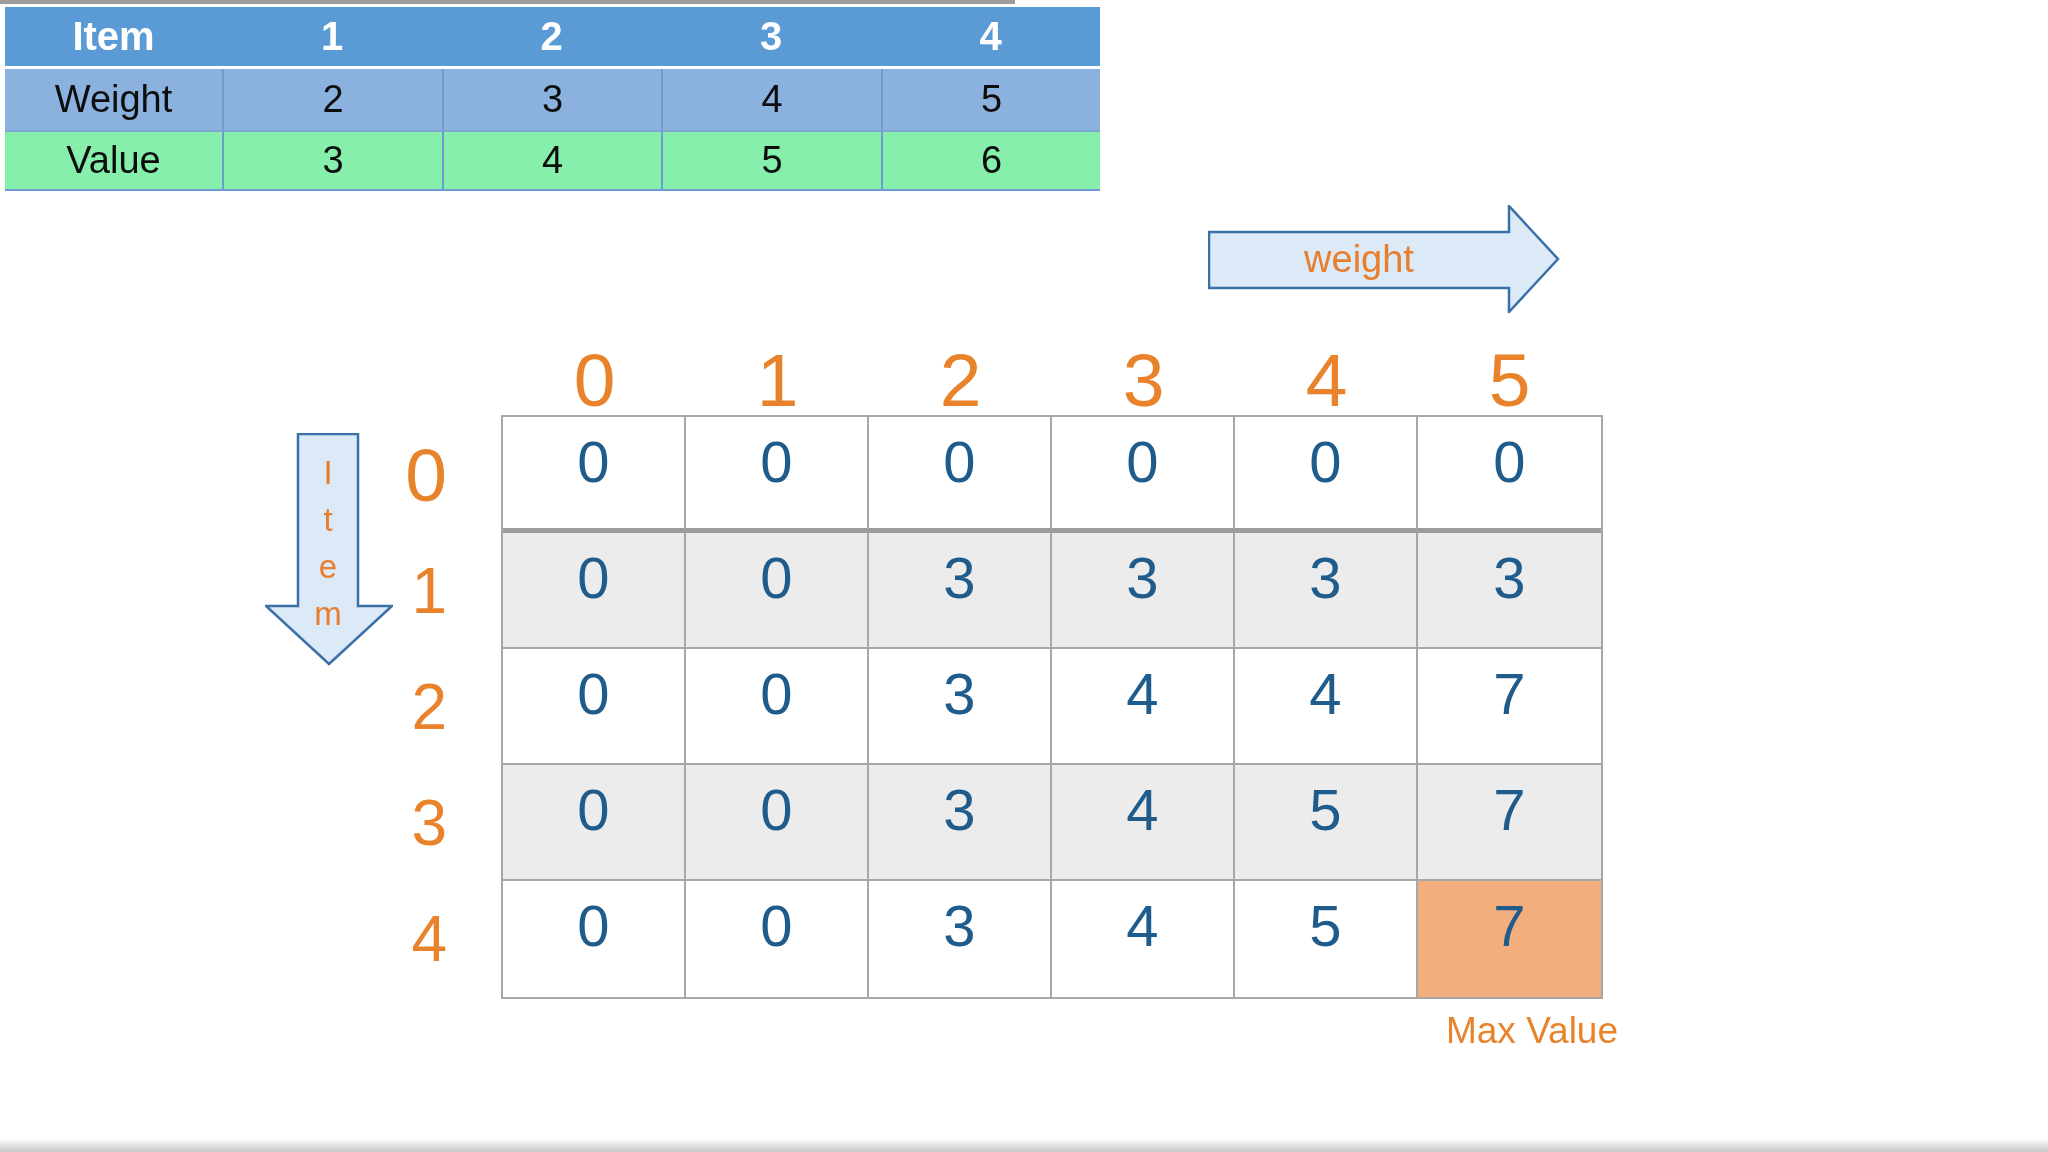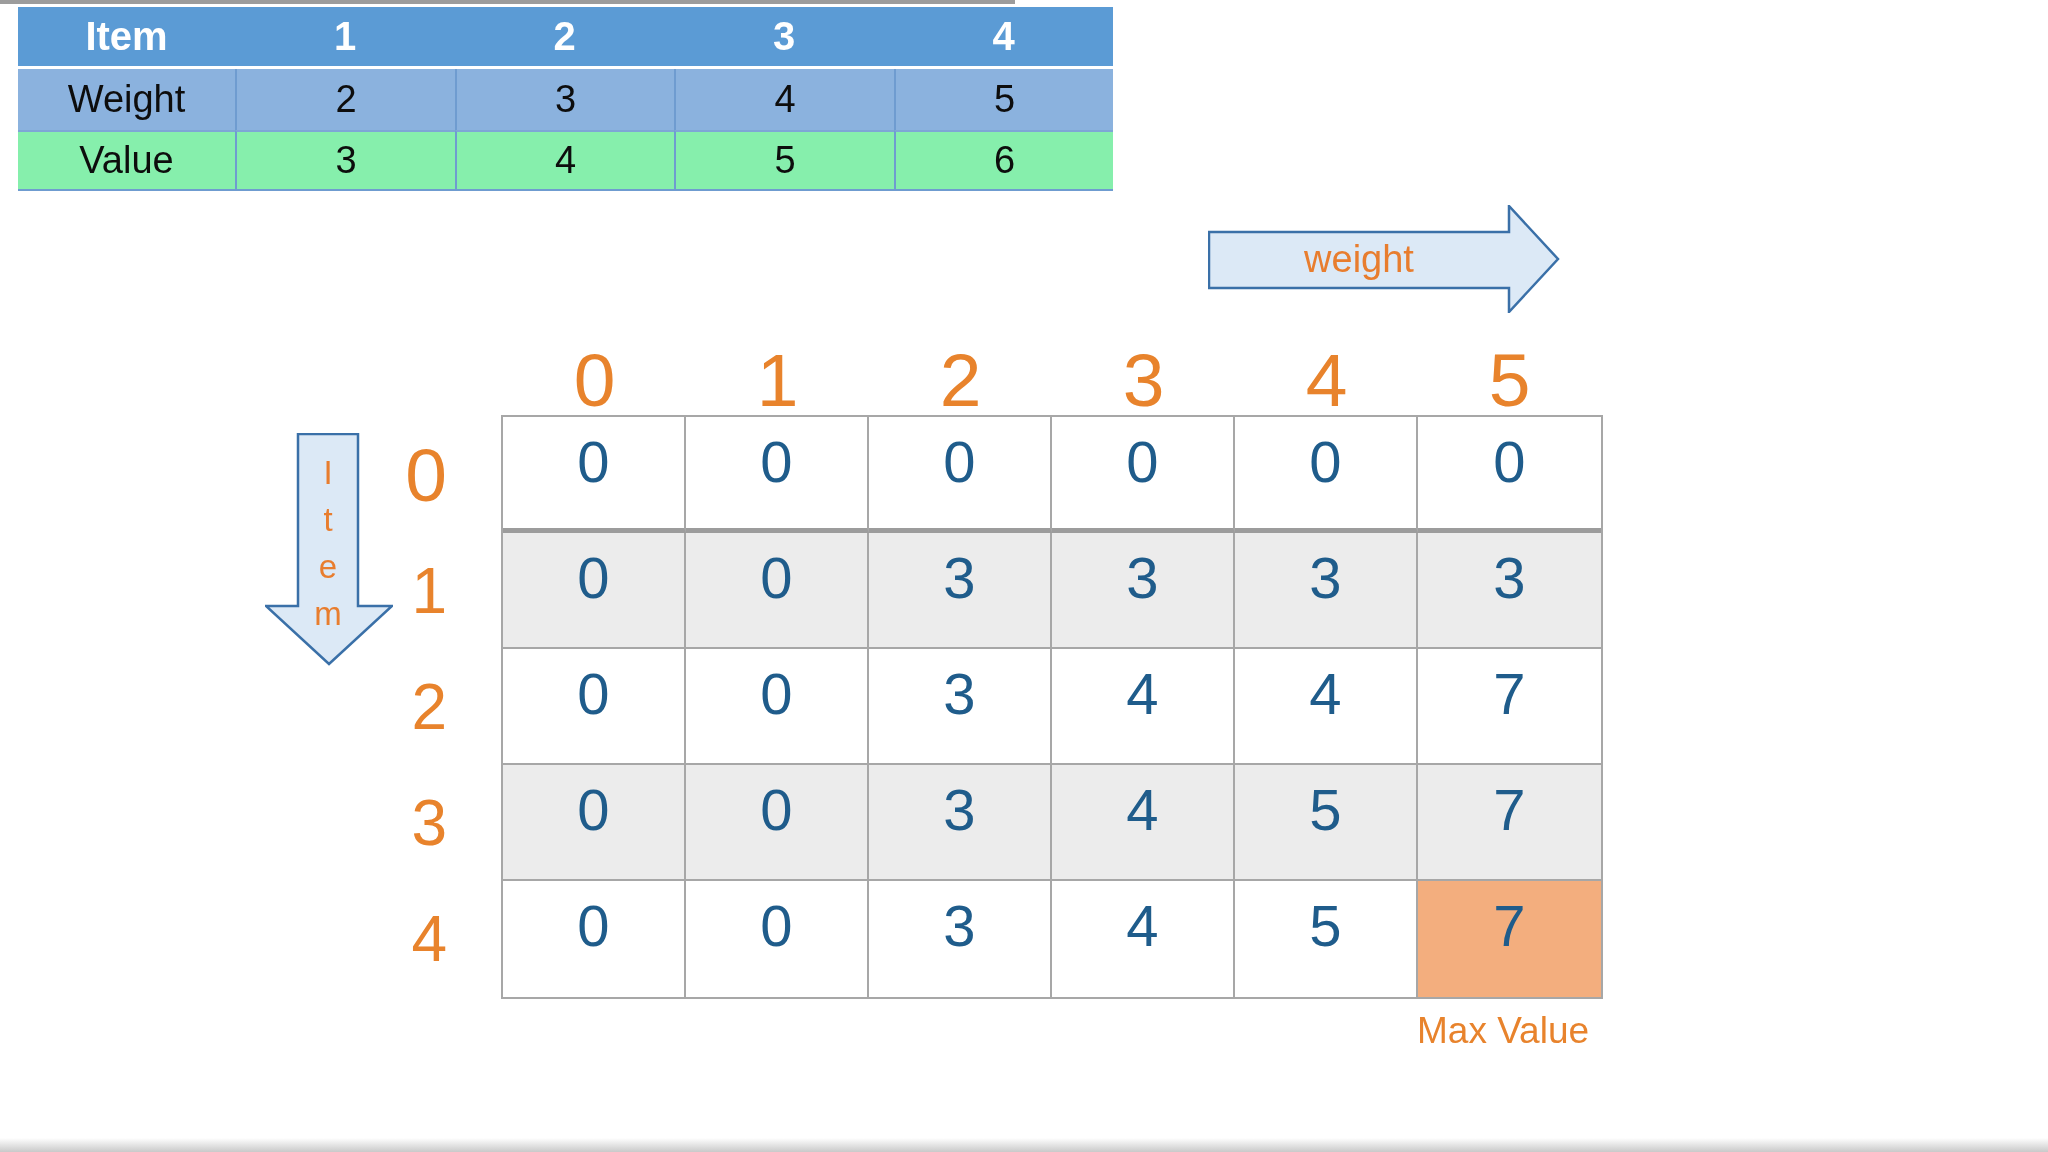--- a/index.html
+++ b/index.html
@@ -4,21 +4,21 @@
 <style>
   html,body { margin:0; padding:0; }
   body {
     width:2048px; height:1152px; position:relative; overflow:hidden;
     background:#ffffff;
     font-family:"Liberation Sans", sans-serif;
   }
 
   
   .items-table {
-    position:absolute; left:18px; top:7px; width:1095px;
+    position:absolute; left:5px; top:7px; width:1095px;
     display:grid; grid-template-columns:217px 220px 219px 220px 219px;
   }
   .it-h {
     height:59px; background:#5B9BD5; color:#ffffff; font-weight:bold;
     font-size:40px; display:flex; align-items:center; justify-content:center;
     border-bottom:3px solid #ffffff;
   }
   .it-c {
     height:61px; font-size:38px; color:#0d0d0d;
     display:flex; align-items:center; justify-content:center;
@@ -71,21 +71,21 @@
     display:flex; justify-content:center; align-items:flex-start;
     padding-top:12px; font-size:58px; line-height:1.15; color:#1F5C8B;
   }
   .dp-grid .cell:nth-child(6n) { border-right:none; }
   .dp-grid .cell:nth-child(n+25) { border-bottom:none; }
   .dp-grid .cell.r0 { border-bottom:5px solid #9C9C9C; }
   .dp-grid .cell.alt { background:#ECECEC; }
   .dp-grid .cell.highlight { background:#F3AE7E; }
 
   .max-value {
-    position:absolute; left:1417px; top:1010px; width:230px; text-align:left;
+    position:absolute; left:1417px; top:1010px; width:230px; text-align:center;
     font-size:37px; color:#E8832C;
   }
 
   
   .edge-top { position:absolute; left:0; top:0; width:1015px; height:4px; background:#4b4b4b; opacity:.55; }
   .edge-bottom { position:absolute; left:0; top:1138px; width:2048px; height:14px;
     background:linear-gradient(#ffffff,#c9c9c9); }
 </style>
 </head>
 <body>

